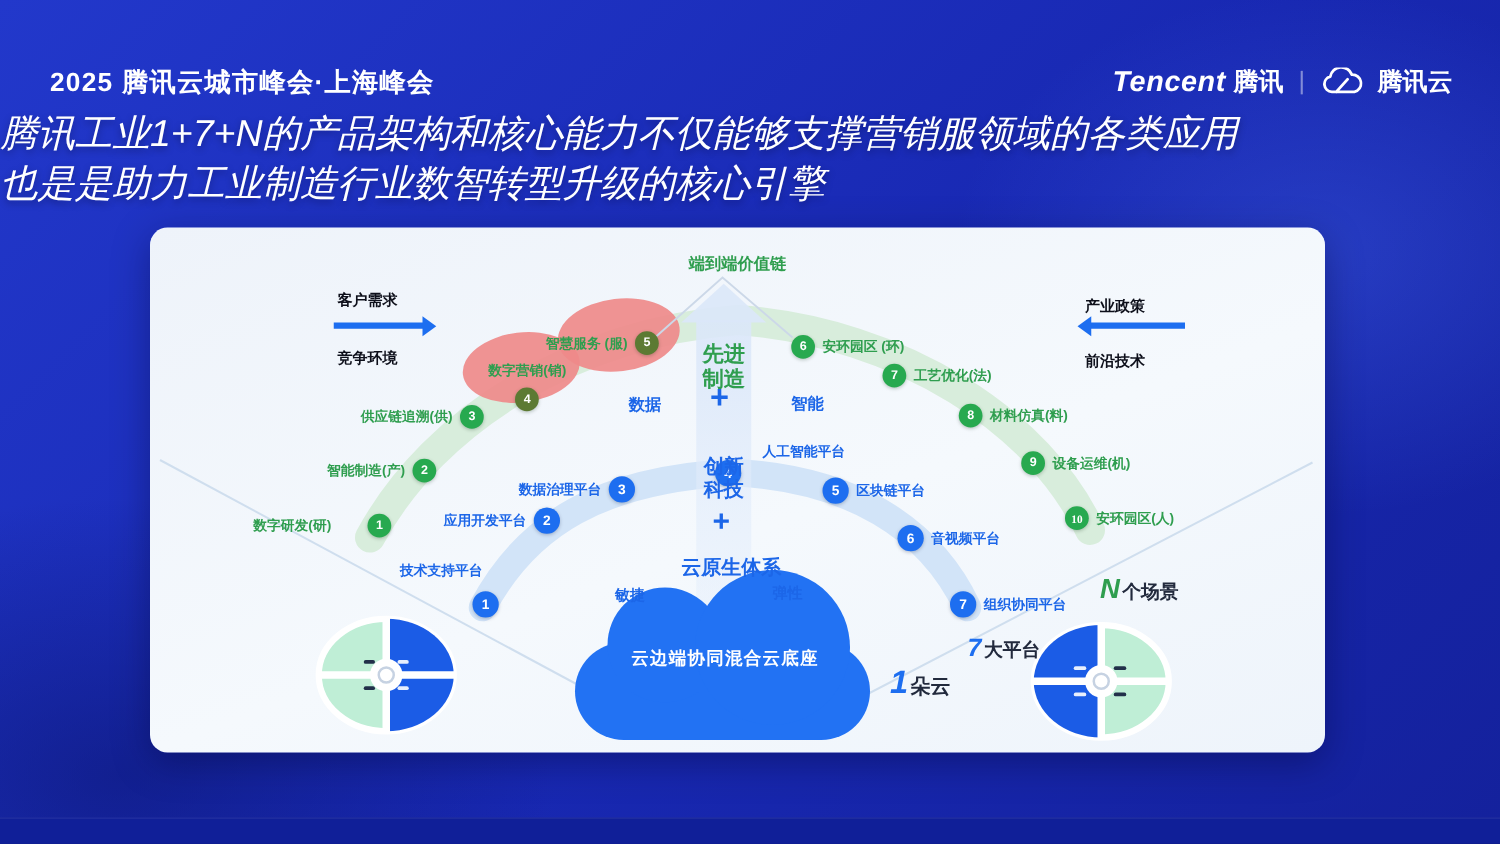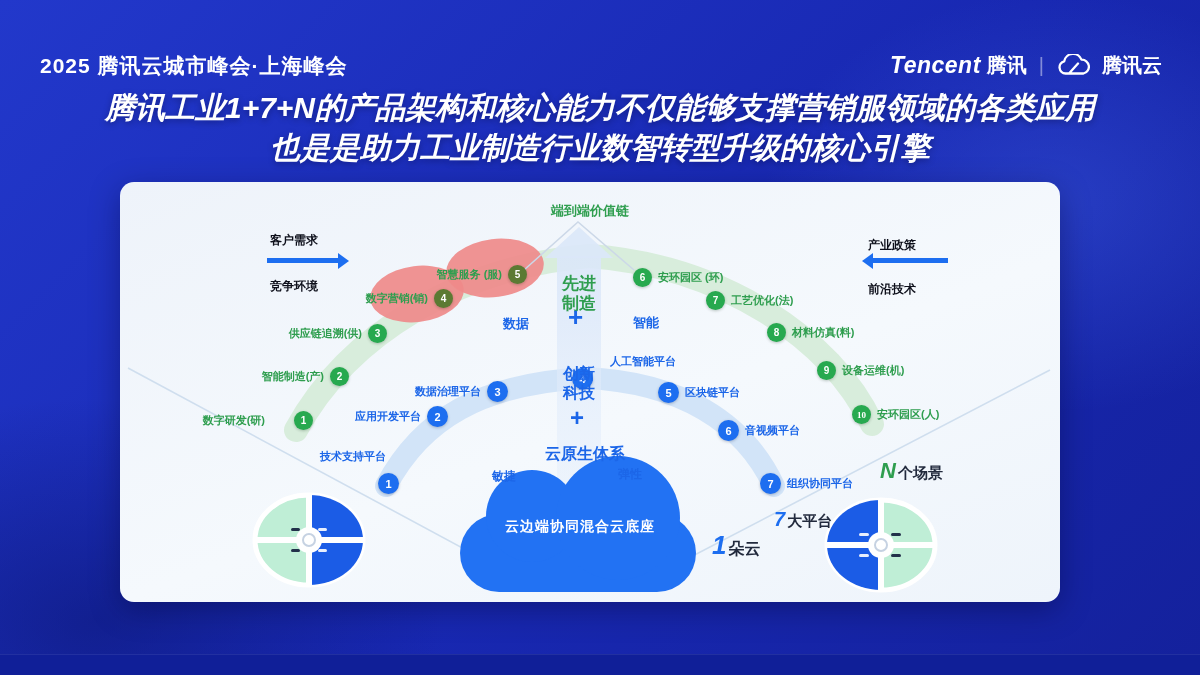--- a/index.html
+++ b/index.html
@@ -13,22 +13,22 @@
   }
   .bottom-bar{position:absolute;left:0;bottom:0;width:1200px;height:20px;background:#101f98;border-top:1px solid rgba(255,255,255,.08);}
   
   .event-title{position:absolute;left:40px;top:52px;color:#fff;font-size:21px;font-weight:bold;letter-spacing:1px;}
   .brand{position:absolute;right:38px;top:52px;display:flex;align-items:center;gap:12px;color:#fff;}
   .brand .en{font-size:23px;font-weight:900;font-style:italic;letter-spacing:.5px;}
   .brand .cn{font-size:20px;font-weight:900;margin-left:-6px;}
   .brand .div{color:rgba(255,255,255,.45);font-size:20px;font-weight:300;}
   .brand .cloudname{font-size:20px;font-weight:700;}
   
-  .main-title{position:absolute;left:0;top:88px;width:1200px;text-align:center;color:#fff;
-    font-size:30px;line-height:40px;font-weight:700;font-style:italic;text-shadow:0 2px 6px rgba(0,0,30,.35);}
+  .main-title{position:absolute;left:0;top:88px;width:1200px;text-align:left;color:#fff;
+    font-size:30px;line-height:40px;font-weight:400;font-style:italic;text-shadow:0 2px 6px rgba(0,0,30,.35);}
   
   .card{position:absolute;left:120px;top:182px;width:940px;height:420px;border-radius:14px;
     background:linear-gradient(160deg,#eef3fa 0%,#f5f9fd 55%,#eef4fb 100%);box-shadow:0 8px 30px rgba(0,0,40,.35);}
   .card *{box-sizing:border-box;}
   .layer{position:absolute;left:0;top:0;width:940px;height:420px;pointer-events:none;}
   .z1{z-index:1}.z3{z-index:3}
   
   .drv{position:absolute;color:#0d0f1a;font-size:12px;font-weight:800;white-space:nowrap;z-index:4;}
   .arrow{position:absolute;height:5px;background:#1d6ef0;z-index:4;}
   .arrow.r::after{content:"";position:absolute;right:-10px;top:-5px;border:8px solid transparent;border-right:none;border-left:11px solid #1d6ef0;}
@@ -130,21 +130,21 @@
       <span class="g-dot">1</span>
     </div>
     <div class="item" style="right:711px;top:185px;">
       <span class="g-label">智能制造(产)</span>
       <span class="g-dot">2</span>
     </div>
     <div class="item" style="right:673px;top:142px;">
       <span class="g-label">供应链追溯(供)</span>
       <span class="g-dot">3</span>
     </div>
-    <div class="item" style="right:607px;top:107px;">
+    <div class="item" style="right:607px;top:107px;flex-direction:column;">
       <span class="g-label">数字营销(销)</span>
       <span class="g-dot olive">4</span>
     </div>
     <div class="item" style="right:533px;top:83px;">
       <span class="g-label">智慧服务 (服)</span>
       <span class="g-dot olive">5</span>
     </div>
     <div class="item" style="left:513px;top:86px;">
       <span class="g-dot">6</span>
       <span class="g-label">安环园区 (环)</span>

